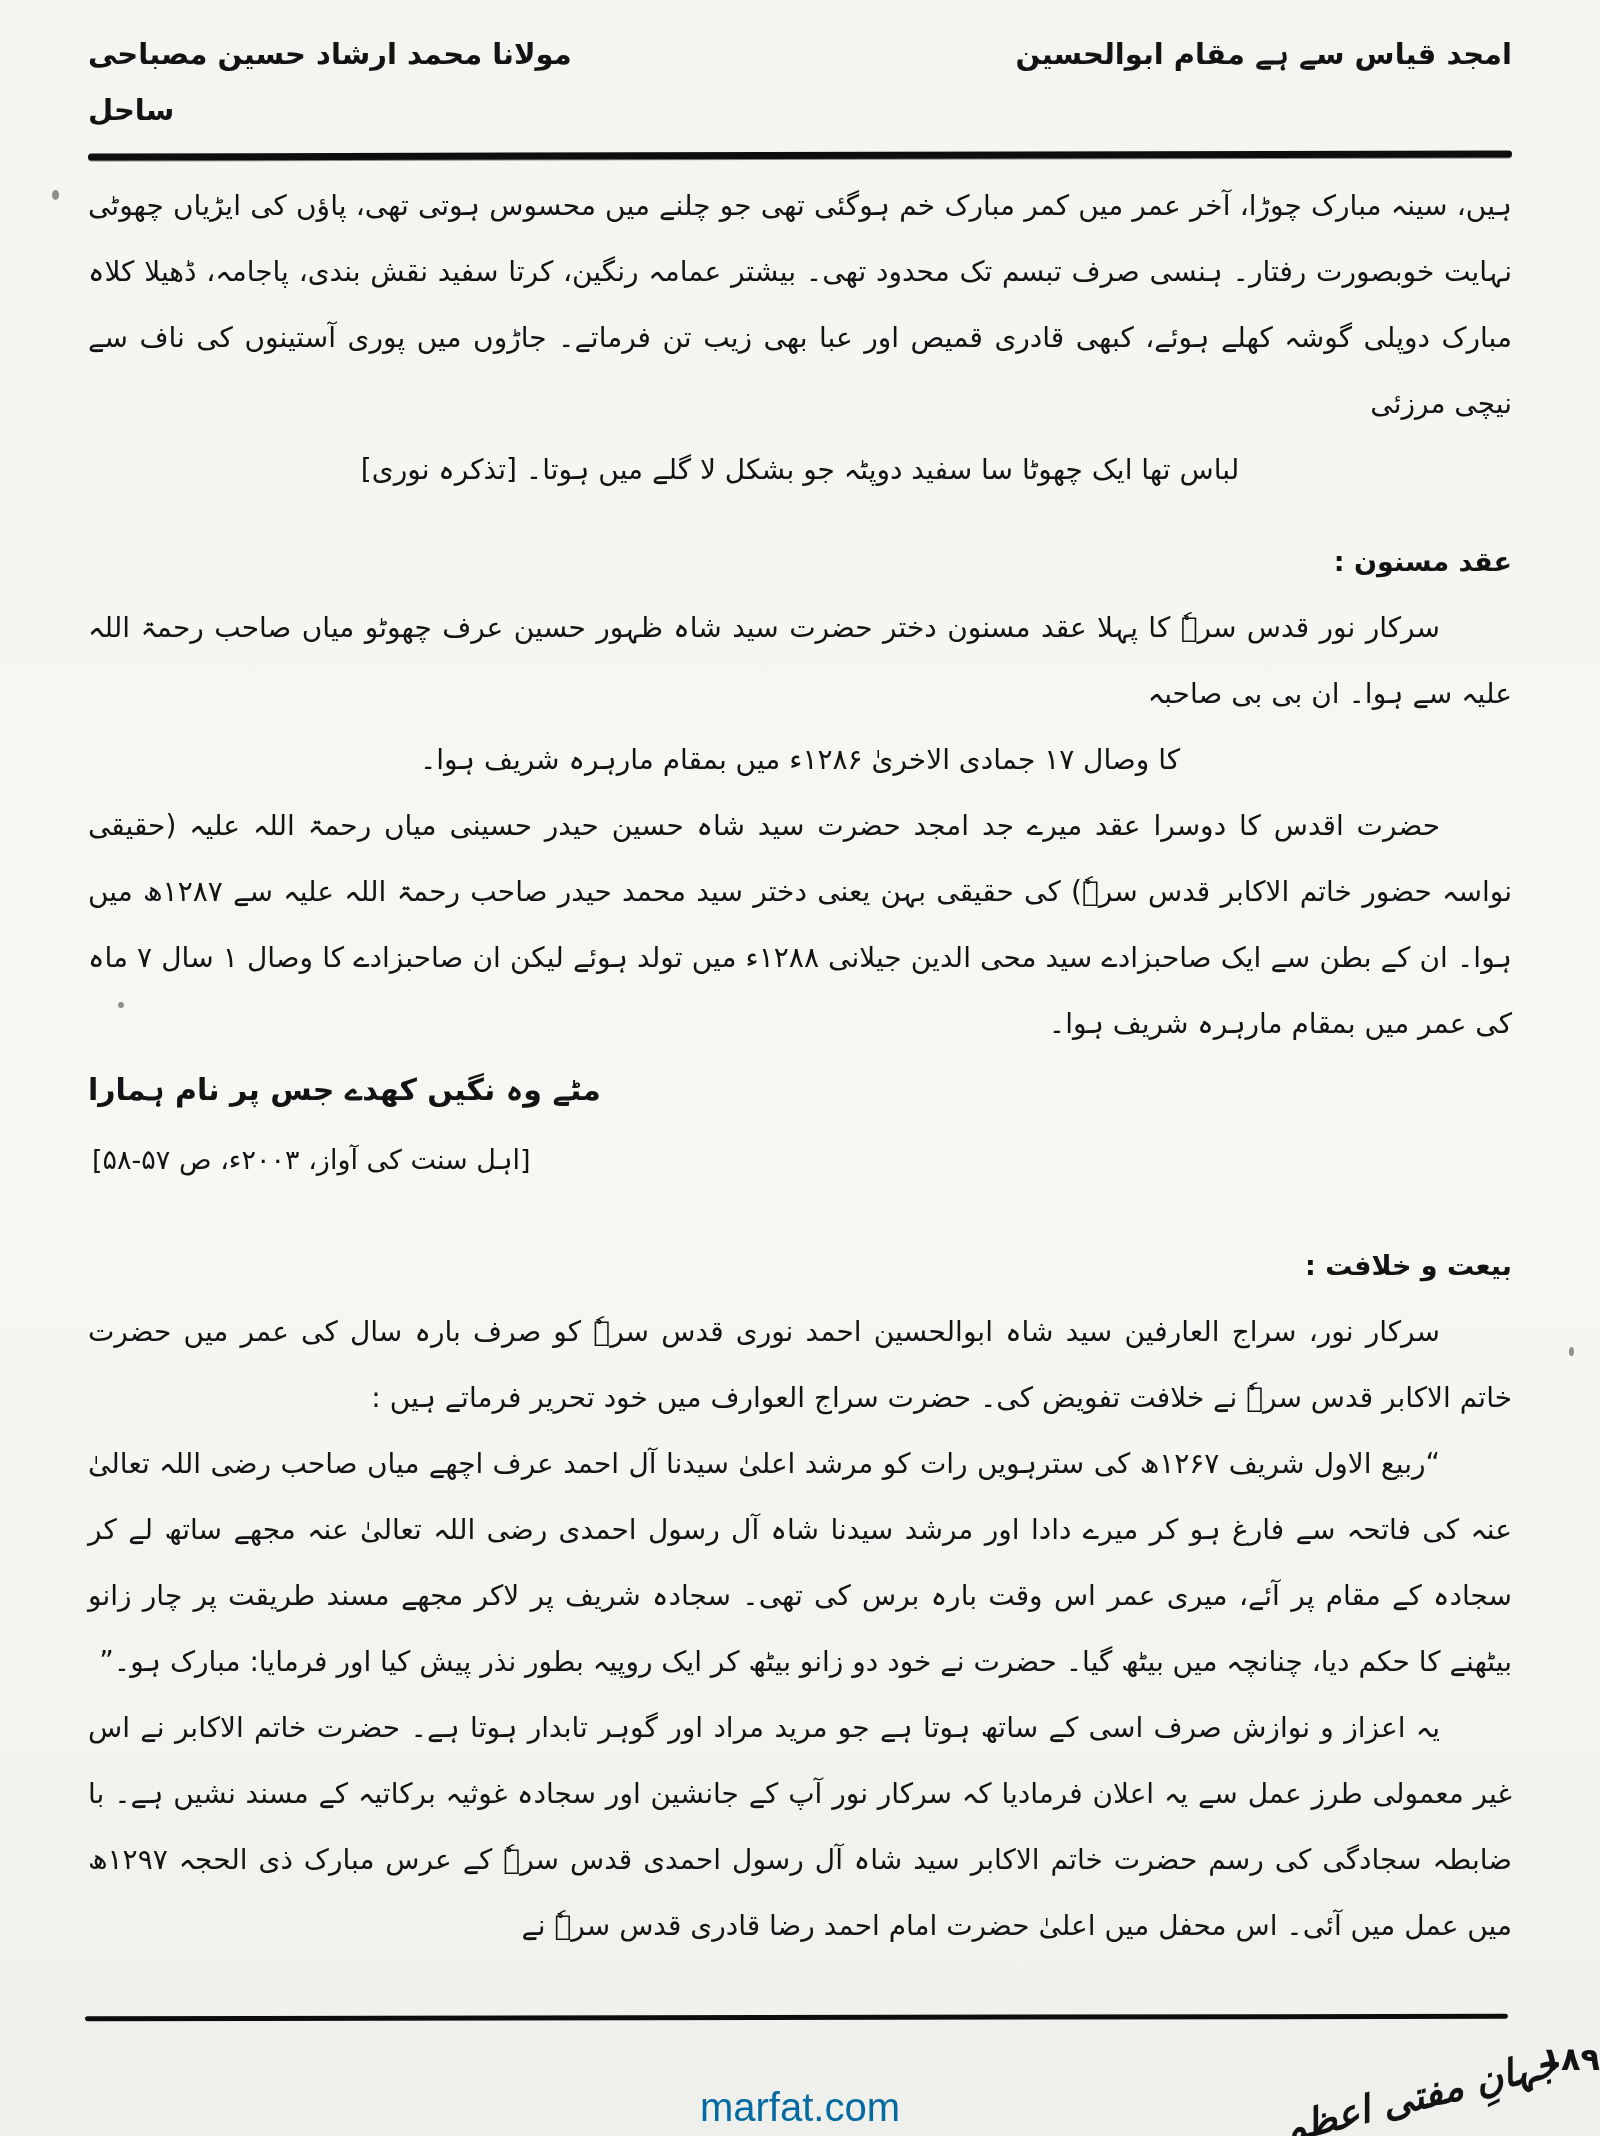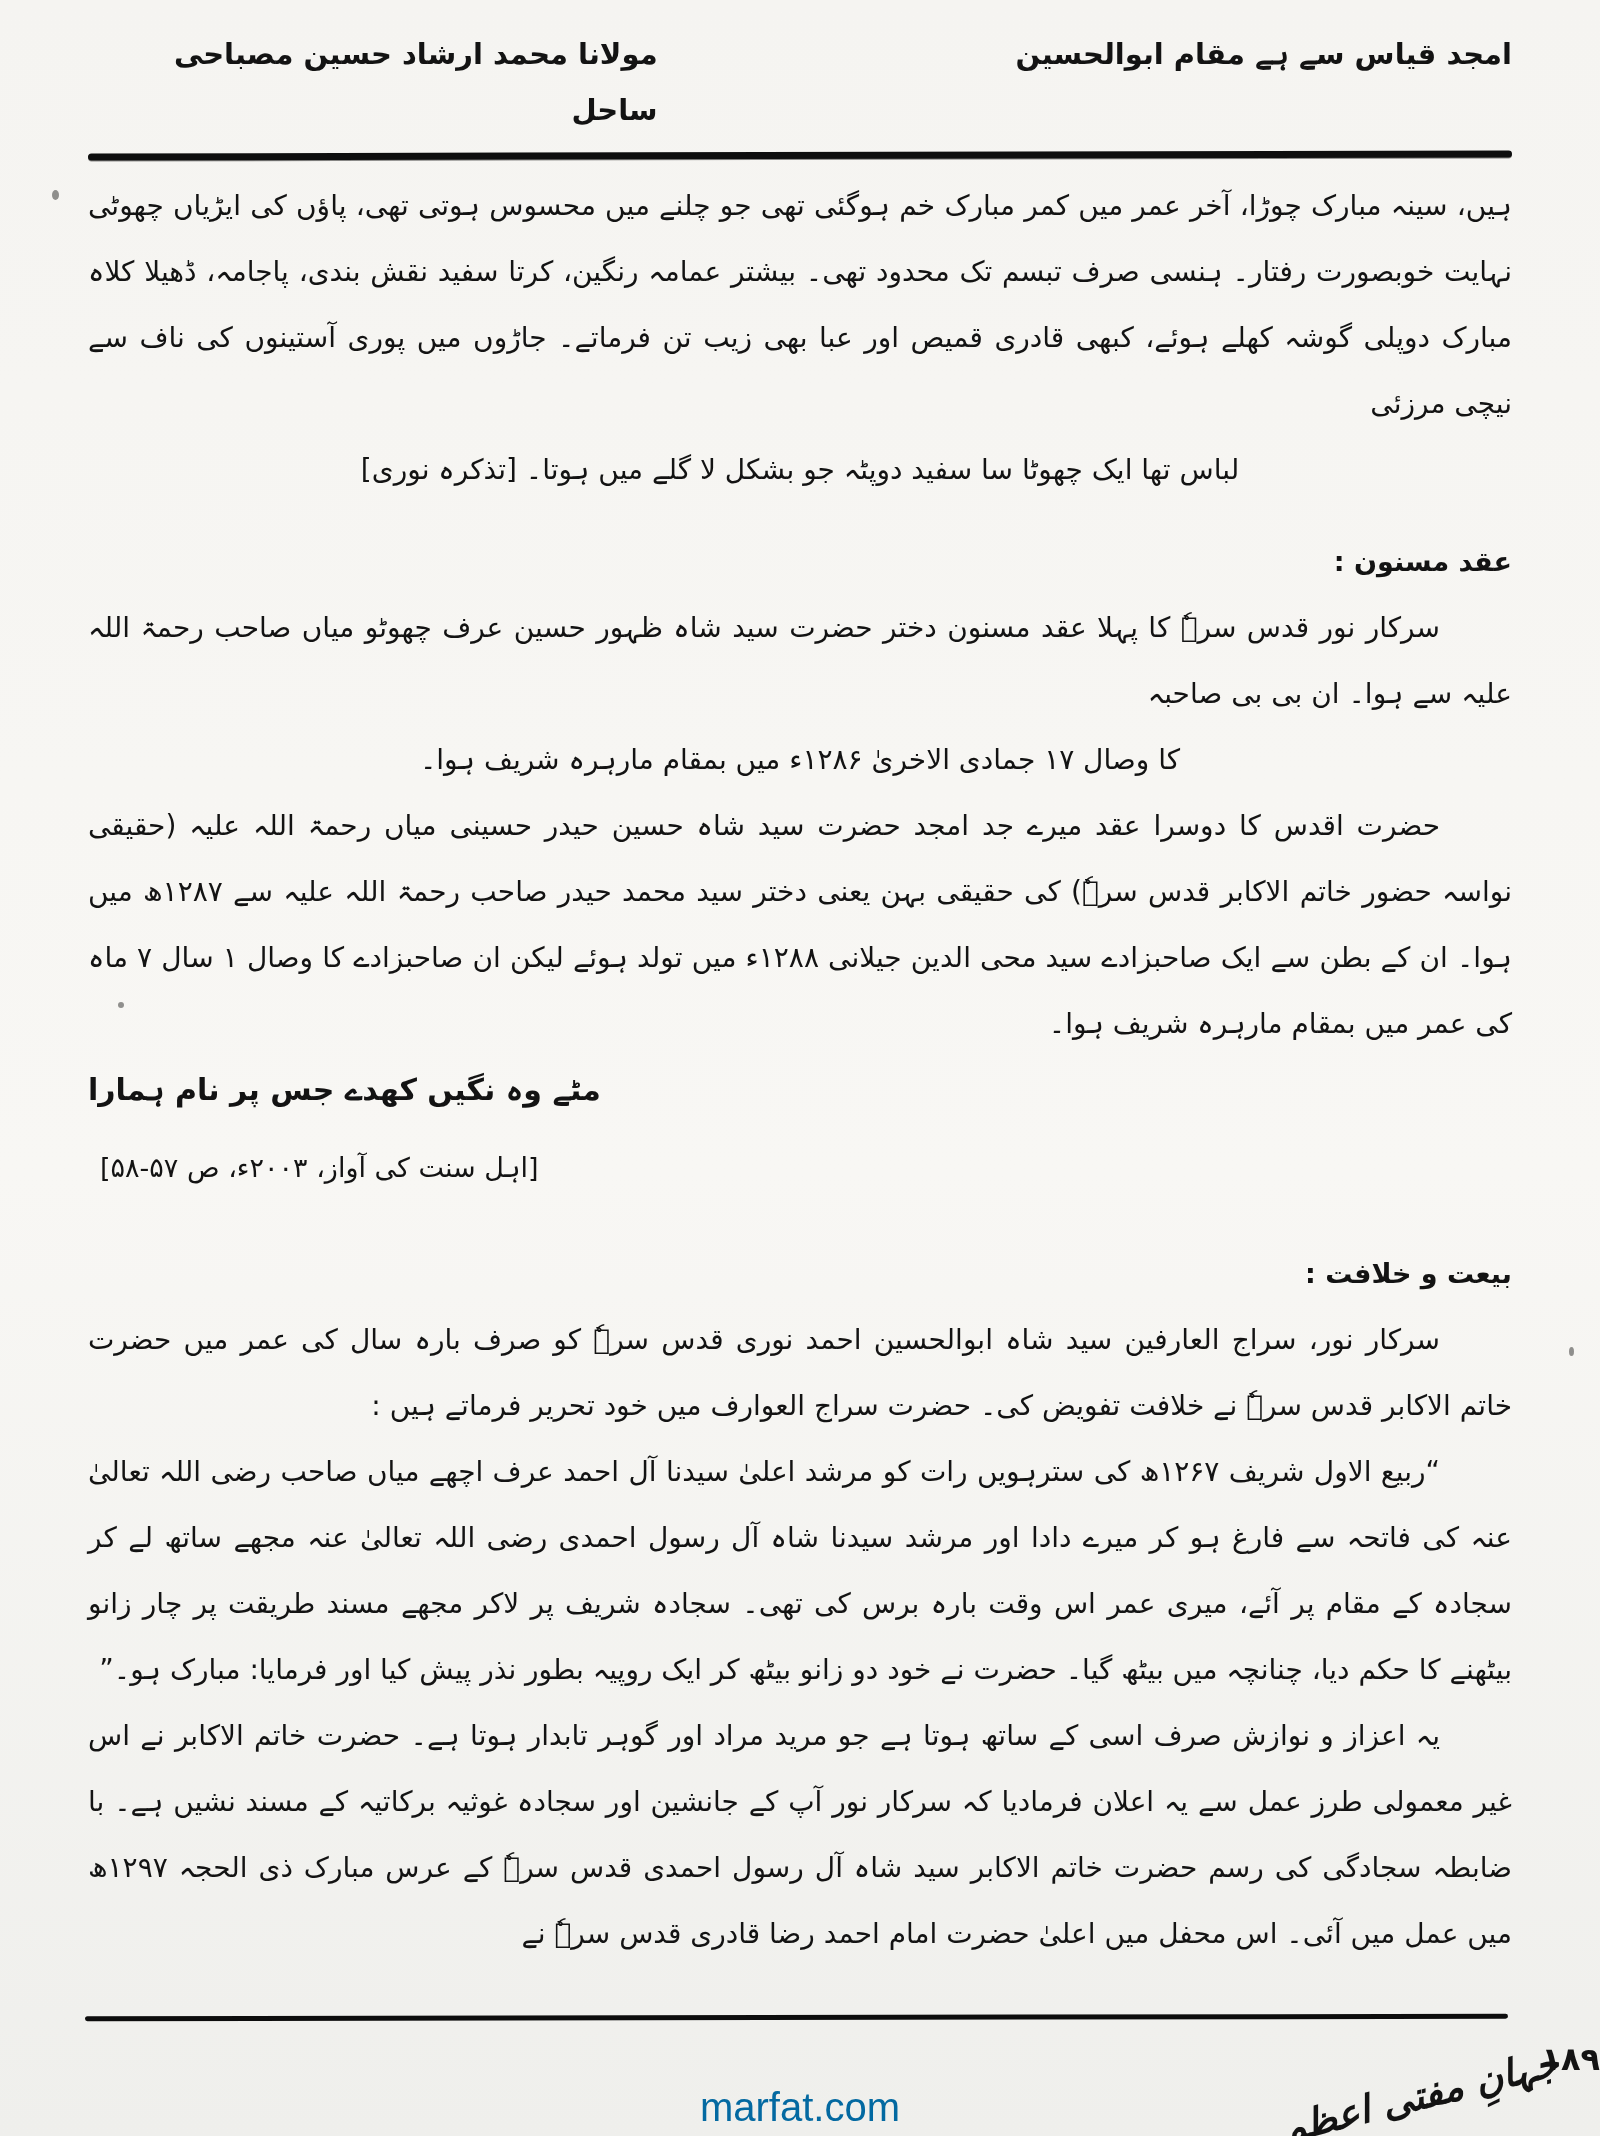--- a/index.html
+++ b/index.html
@@ -5,31 +5,31 @@
   html,body{margin:0;padding:0;}
   body{
     width:1600px;height:2136px;position:relative;overflow:hidden;
     background:linear-gradient(180deg,#f5f4f1 0%,#f8f7f4 55%,#efefec 100%);
     font-family:"DejaVu Sans",sans-serif;color:#131313;
   }
   .page{position:absolute;inset:0;padding:26px 88px 0 88px;box-sizing:border-box;}
   .header{display:flex;direction:rtl;justify-content:space-between;align-items:flex-start;
     font-weight:700;font-size:29px;line-height:56px;}
   .header .h-right{max-width:46%;}
-  .header .h-left{max-width:40%;text-align:right;}
+  .header .h-left{max-width:40%;text-align:left;}
   .rule{height:7px;background:#0e0e0e;border-radius:4px;transform:rotate(-0.12deg);}
   .top-rule{margin-top:14px;box-shadow:0 1px 0 rgba(0,0,0,.45);}
   .content{direction:rtl;margin-top:14px;font-size:28px;line-height:66px;}
   .para{margin:0;text-align:justify;text-align-last:right;}
   .para.indent{text-indent:72px;}
   .line-center{margin:0;text-align:center;}
   .heading{margin:26px 0 0 0;font-size:27px;font-weight:700;line-height:66px;text-align:right;}
   .heading.gap{margin-top:40px;}
   .verse{margin:0;text-align:left;font-size:30px;font-weight:600;line-height:66px;}
-  .citation{margin:12px;direction:rtl;text-align:left;font-size:27px;line-height:66px;}
+  .citation{margin:4px;direction:rtl;text-align:left;font-size:27px;line-height:66px;}
   .footer-rule{position:absolute;left:85px;right:92px;bottom:116px;height:5px;background:#0d0d0d;border-radius:3px;transform:rotate(-0.1deg);}
   .book-title{position:absolute;right:30px;bottom:18px;width:300px;text-align:center;
     font-size:38px;font-weight:700;font-style:italic;transform:rotate(-14deg);direction:rtl;}
   .page-number{position:absolute;left:0;right:0;bottom:58px;text-align:right;
     font-size:32px;font-weight:700;letter-spacing:2px;}
   .watermark{position:absolute;left:0;right:0;bottom:6px;text-align:center;
     font-family:"Liberation Sans",sans-serif;font-size:40px;color:#0369a1;font-weight:400;}
   .speck{position:absolute;background:#3a3a38;border-radius:50%;opacity:.55;}
   .s1{left:52px;top:190px;width:7px;height:10px;}
   .s2{left:118px;top:1002px;width:6px;height:6px;}

